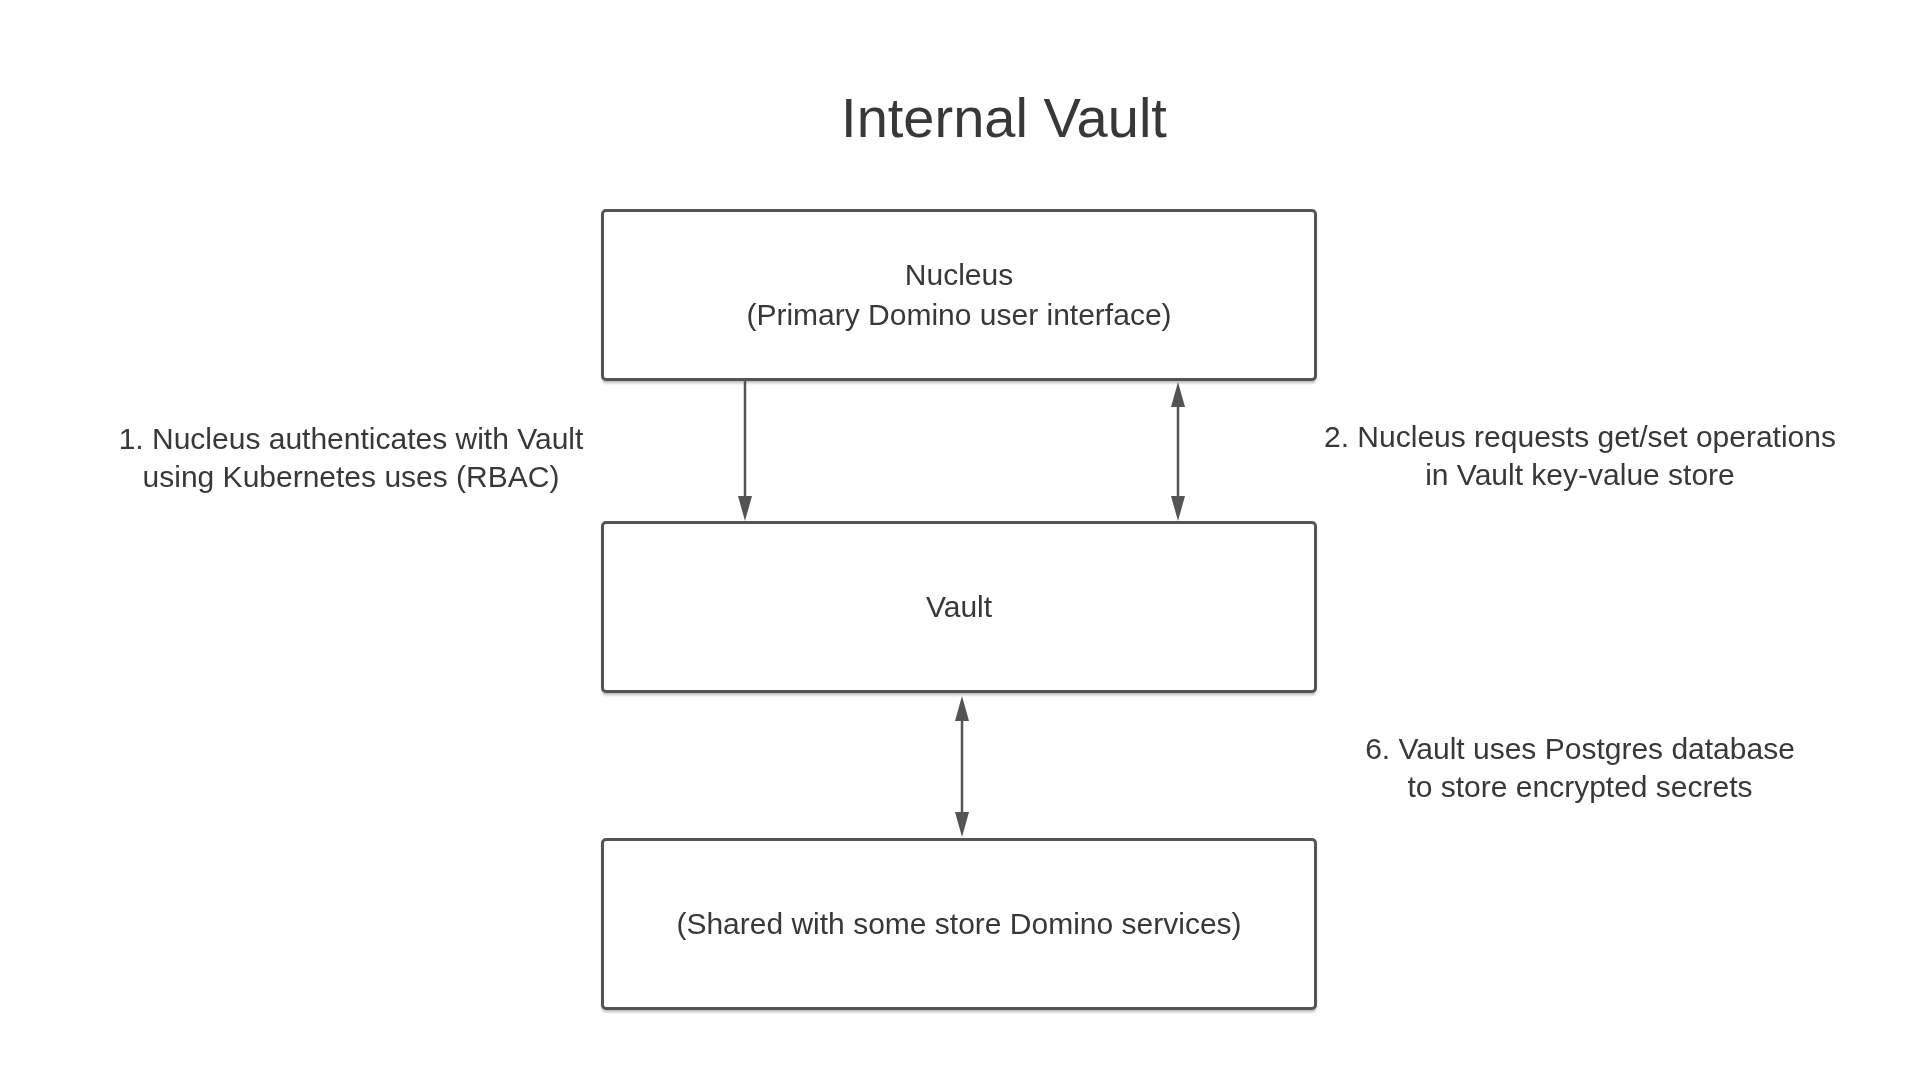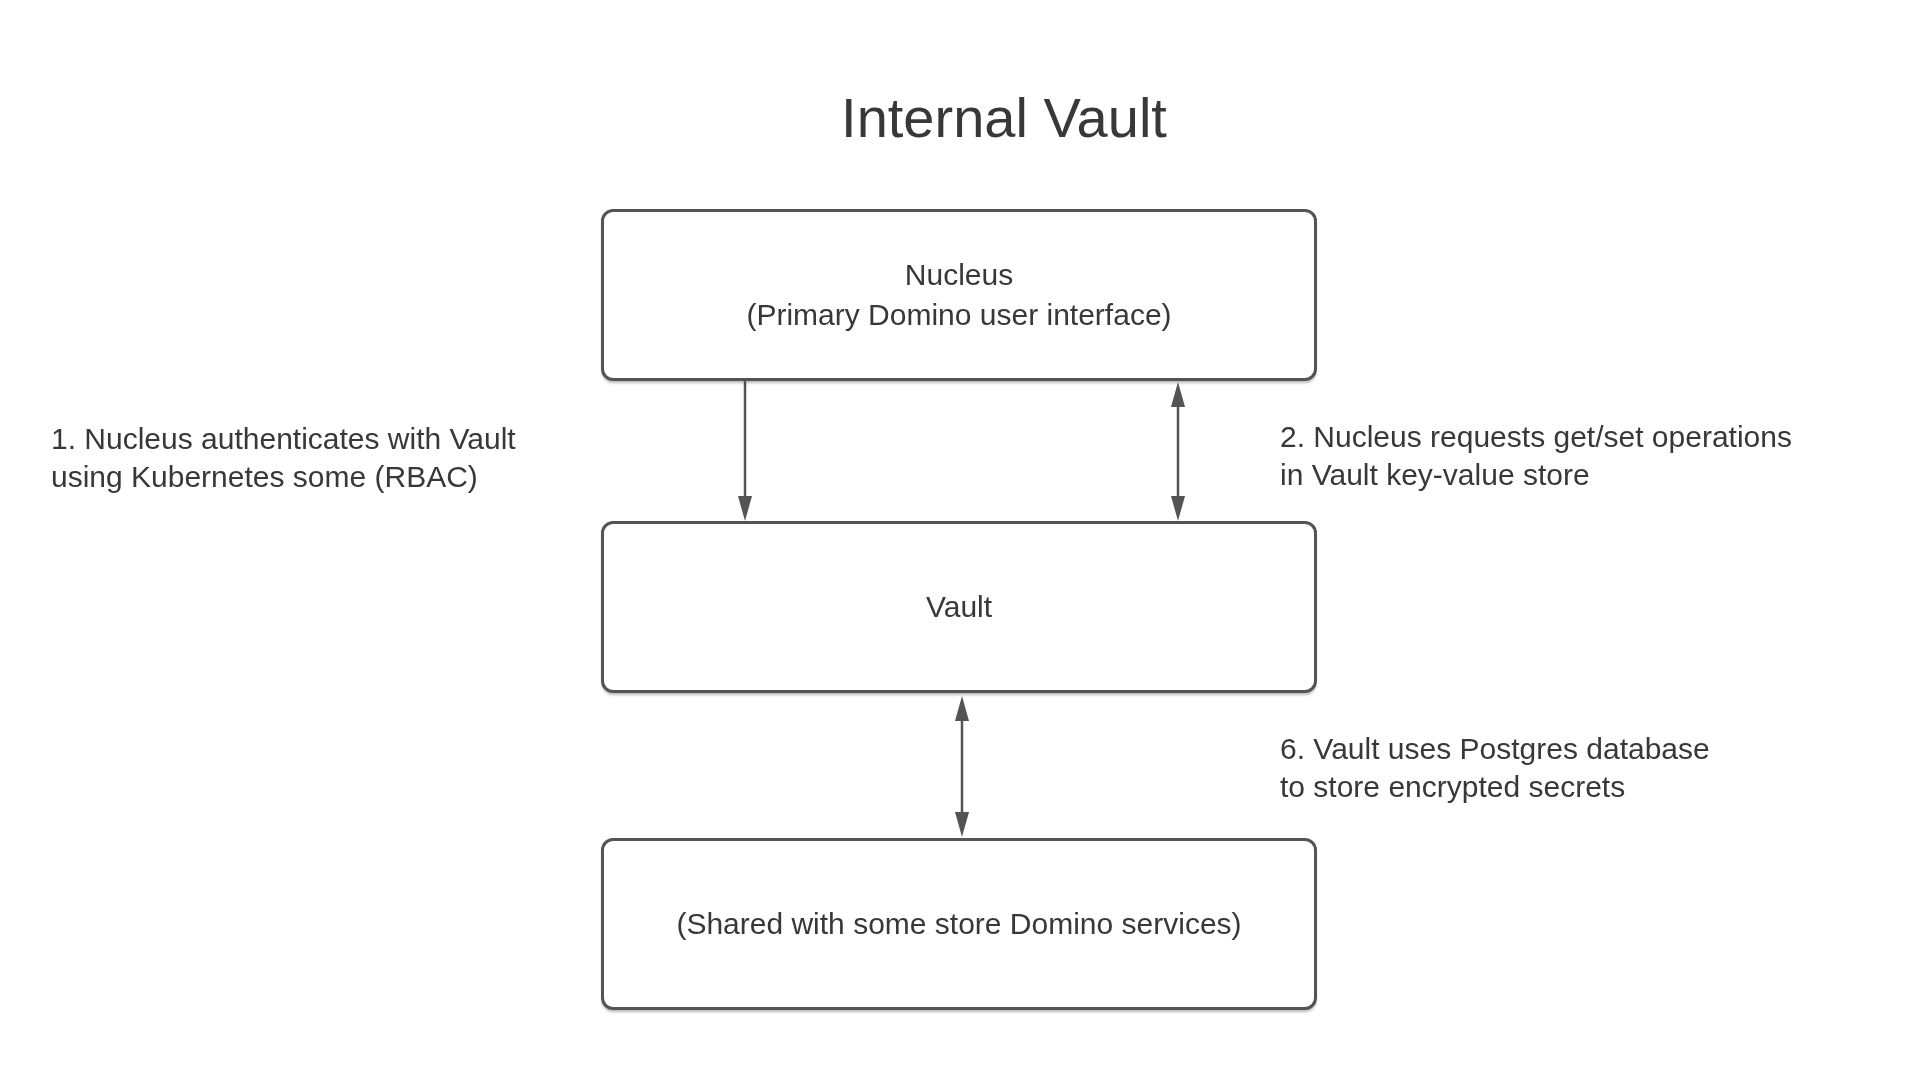--- a/index.html
+++ b/index.html
@@ -13,34 +13,35 @@
   }
   .title{
     position:absolute;left:0;top:86px;width:1920px;
     margin:0;text-align:center;
     font-size:56px;font-weight:400;line-height:64px;padding-left:44px;
   }
   .node{
     position:absolute;left:601px;width:716px;height:172px;
     box-sizing:border-box;
     border:3px solid var(--stroke,#545454);
-    border-radius:12px;
+    border-radius:5px;
     background:#ffffff;
     box-shadow:0 3px 3px -1px rgba(0,0,0,0.28);
     display:flex;flex-direction:column;align-items:center;justify-content:center;
     font-size:30px;line-height:40px;text-align:center;
   }
   .node-nucleus{top:209px;}
   .node-vault{top:521px;}
   .node-postgres{top:838px;}
   .arrow{position:absolute;overflow:visible;}
   .arrow line{stroke:var(--stroke,#545454);stroke-width:2.5;}
   .arrow polygon{fill:var(--stroke,#545454);}
   .annotation{
     position:absolute;width:600px;
+    text-align:center;
     font-size:30px;line-height:38px;
   }
   .annotation-1{left:51px;top:420px;}
   .annotation-2{left:1280px;top:418px;}
   .annotation-3{left:1280px;top:730px;}
 </style>
 </head>
 <body>
 
 <div class="canvas">
@@ -72,21 +73,21 @@
   </svg>
 
   <svg class="arrow" style="left:953px;top:696px" width="18" height="141" viewBox="0 0 18 141">
     <line x1="9" y1="22" x2="9" y2="119"></line>
     <polygon points="9,0 2,25 16,25"></polygon>
     <polygon points="9,141 2,116 16,116"></polygon>
   </svg>
 
   <div class="annotation annotation-1">
     <div>1. Nucleus authenticates with Vault</div>
-    <div>using Kubernetes some (RBAC)</div>
+    <div>using Kubernetes uses (RBAC)</div>
   </div>
 
   <div class="annotation annotation-2">
     <div>2. Nucleus requests get/set operations</div>
     <div>in Vault key-value store</div>
   </div>
 
   <div class="annotation annotation-3">
     <div>6. Vault uses Postgres database</div>
     <div>to store encrypted secrets</div>

